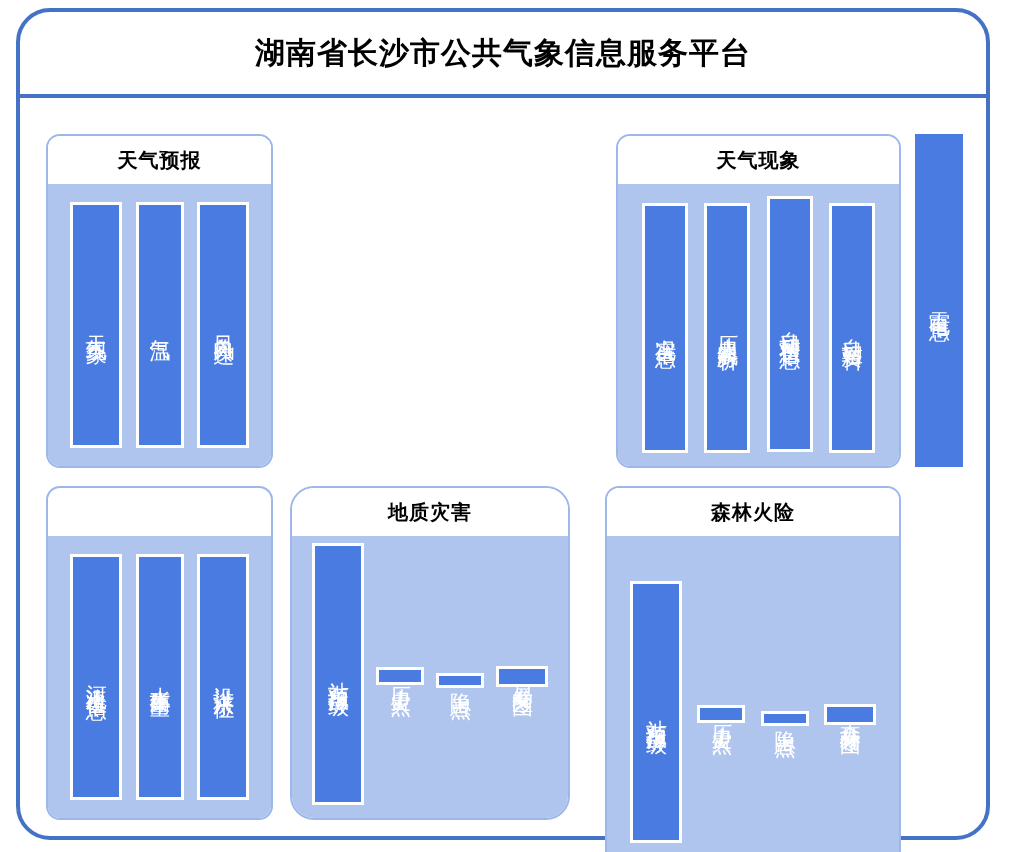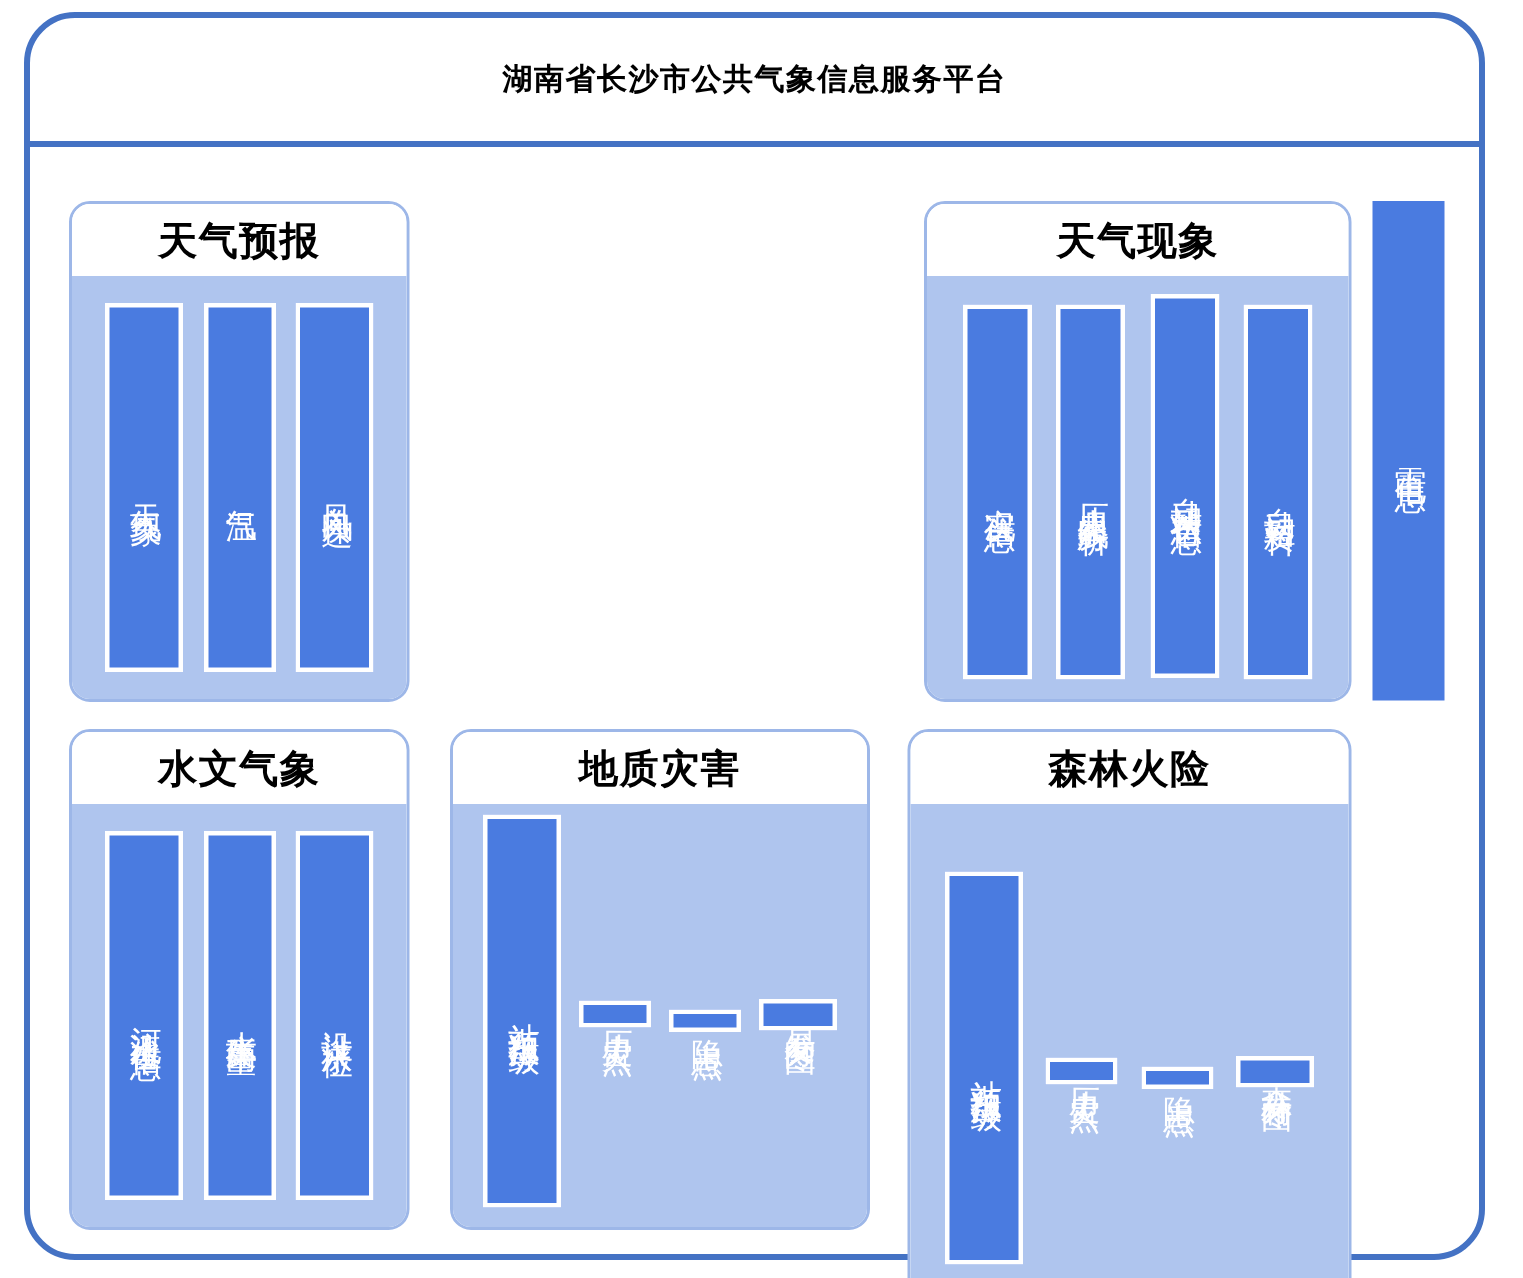--- a/index.html
+++ b/index.html
@@ -35,21 +35,21 @@
     width: 100%;
     height: 86px;
     box-sizing: border-box;
     border-bottom: 4px solid #4472C4;
     display: flex;
     align-items: center;
     justify-content: center;
   }
 
   #platform-title {
-    font-size: 20px;
+    font-size: 30px;
     font-weight: bold;
     color: #000000;
     letter-spacing: 1px;
     line-height: 1;
     white-space: nowrap;
   }
 
   
   #platform-body {
     position: absolute;
@@ -69,21 +69,21 @@
     overflow: hidden;
   }
   .group-header {
     height: 48px;
     background: #ffffff;
     display: flex;
     align-items: center;
     justify-content: center;
   }
   .group-title {
-    font-size: 26px;
+    font-size: 20px;
     font-weight: bold;
     color: #000000;
     letter-spacing: 1px;
     line-height: 1;
     white-space: nowrap;
   }
   .group-body {
     position: absolute;
     left: 0;
     right: 0;
@@ -117,21 +117,21 @@
     white-space: nowrap;
     text-align: center;
   }
 
   
   #card-weather-forecast  { left: 26px;  top: 36px;  width: 227px; height: 334px; }
   #card-fine-forecast     { left: 270px; top: 36px;  width: 292px; height: 334px; }
   #card-regional-weather  { left: 596px; top: 36px;  width: 285px; height: 334px; }
   
   #card-hydro-weather     { left: 26px;  top: 388px; width: 227px; height: 334px; }
-  #card-geo-hazard        { left: 280px; top: 388px; width: 280px; height: 334px; }
+  #card-geo-hazard        { left: 270px; top: 388px; width: 280px; height: 334px; border-radius: 24px; }
   #card-forest-fire       { left: 585px; top: 388px; width: 296px; height: 410px; }
 
   
   #lightning-bar {
     position: absolute;
     left: 895px;
     top: 36px;
     width: 48px;
     height: 333px;
     background: #4A7BE0;
@@ -200,23 +200,20 @@
           <span class="item-label">自动站资料</span>
         </div>
       </div>
     </div>
 
     <div id="lightning-bar">
       <span class="item-label">雷电信息</span>
     </div>
 
     <div class="group-card" id="card-hydro-weather">
-      <div class="group-header">
-        <span class="group-title">水文气象</span>
-      </div>
       <div class="group-body">
         <div class="item-bar b-w-52 b-h-246">
           <span class="item-label">河流水位信息</span>
         </div>
         <div class="item-bar b-w-48 b-h-246">
           <span class="item-label">水库集雨量</span>
         </div>
         <div class="item-bar b-w-52 b-h-246">
           <span class="item-label">设计洪水位</span>
         </div>

